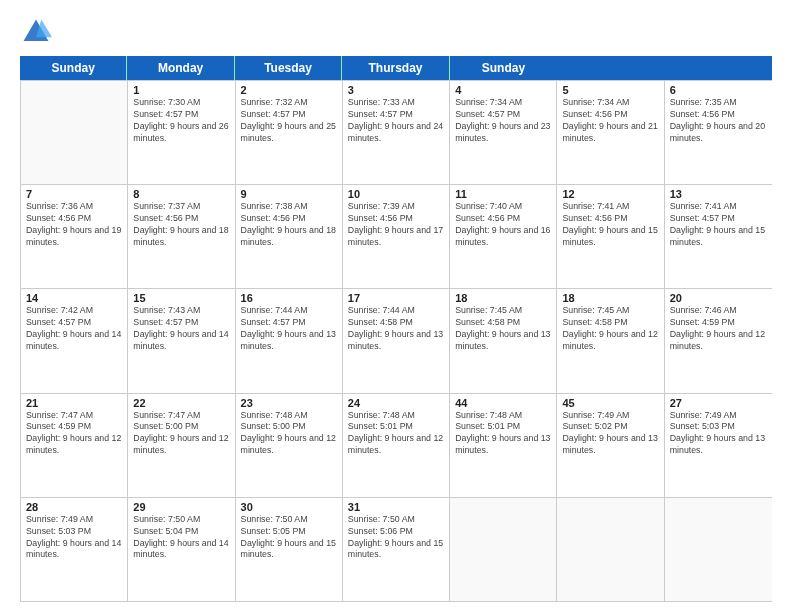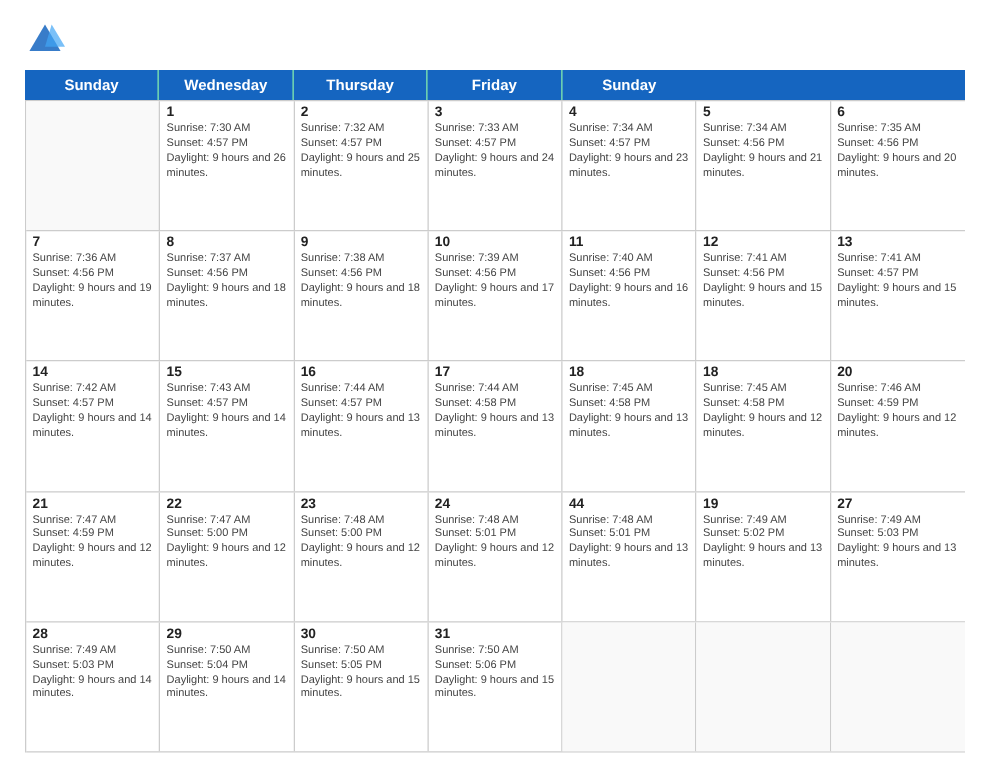--- a/index.html
+++ b/index.html
@@ -124,23 +124,23 @@
     </div>
     <div class="title-block">
       <div class="month-title"></div>
       <div class="location"></div>
     </div>
   </div>
 
   <div class="calendar">
     <div class="cal-header" id="cal-header">
         <div class="cal-header-cell">Sunday</div>
-        <div class="cal-header-cell">Wednesday</div>
+        <div class="cal-header-cell">Monday</div>
+        <div class="cal-header-cell">Tuesday</div>
         <div class="cal-header-cell">Thursday</div>
-        <div class="cal-header-cell">Friday</div>
         <div class="cal-header-cell">Sunday</div>
       </div>
     <div class="cal-body" id="cal-body">
         <div class="cal-row">
           <div class="cal-cell empty"></div>
           <div class="cal-cell">
             <div class="day-num">1</div>
             <div class="day-info">Sunrise: 7:30 AM<br>Sunset: 4:57 PM<br>Daylight: 9 hours and 26 minutes.</div>
           </div>
           <div class="cal-cell">
@@ -239,21 +239,21 @@
           </div>
           <div class="cal-cell">
             <div class="day-num">24</div>
             <div class="day-info">Sunrise: 7:48 AM<br>Sunset: 5:01 PM<br>Daylight: 9 hours and 12 minutes.</div>
           </div>
           <div class="cal-cell">
             <div class="day-num">44</div>
             <div class="day-info">Sunrise: 7:48 AM<br>Sunset: 5:01 PM<br>Daylight: 9 hours and 13 minutes.</div>
           </div>
           <div class="cal-cell">
-            <div class="day-num">19</div>
+            <div class="day-num">45</div>
             <div class="day-info">Sunrise: 7:49 AM<br>Sunset: 5:02 PM<br>Daylight: 9 hours and 13 minutes.</div>
           </div>
           <div class="cal-cell">
             <div class="day-num">27</div>
             <div class="day-info">Sunrise: 7:49 AM<br>Sunset: 5:03 PM<br>Daylight: 9 hours and 13 minutes.</div>
           </div>
         </div>
         <div class="cal-row">
           <div class="cal-cell">
             <div class="day-num">28</div>

